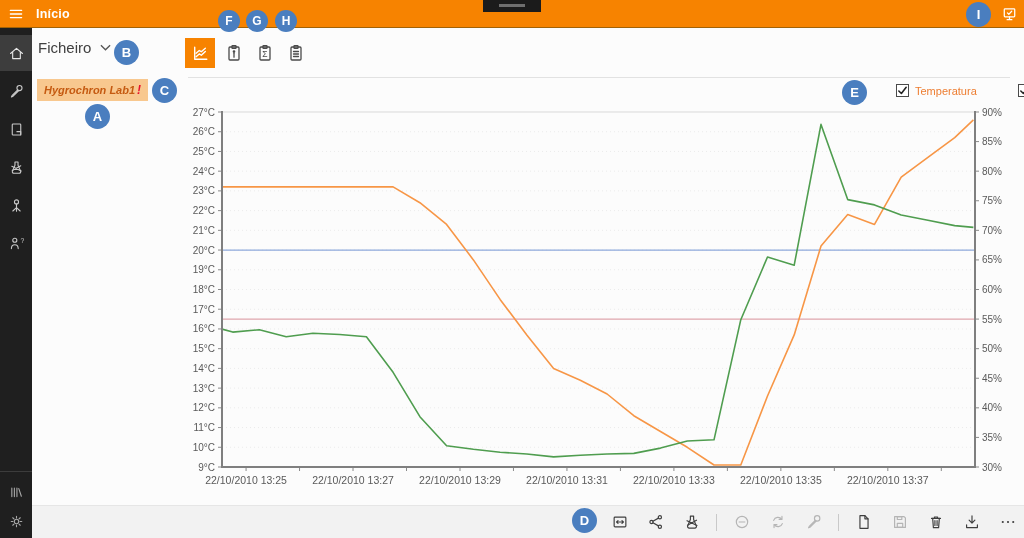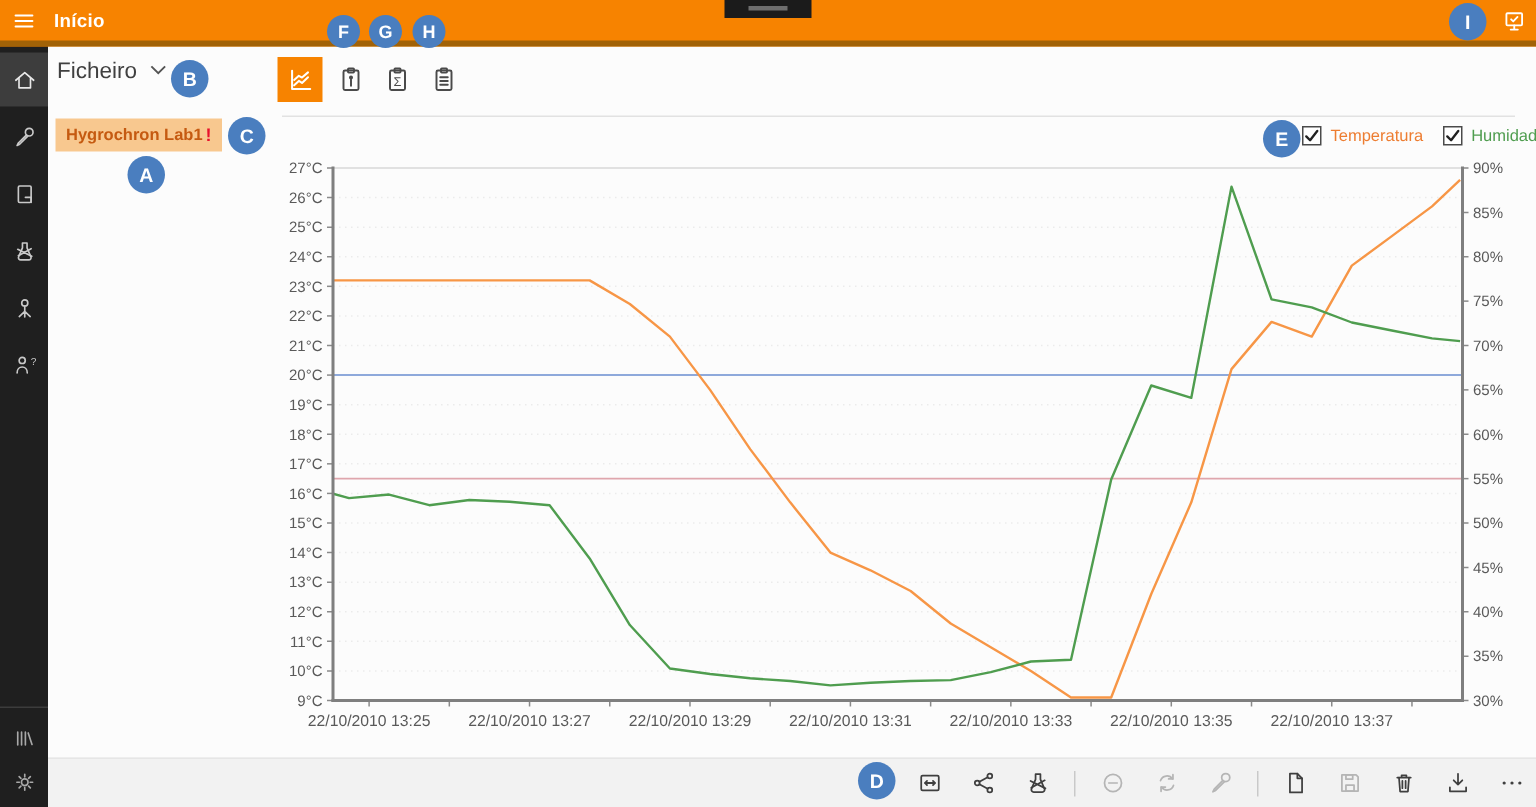--- a/index.html
+++ b/index.html
@@ -1,21 +1,21 @@
 <!DOCTYPE html>
 <html><head>
 <meta charset="utf-8">
 <style>
   html,body{margin:0;padding:0;background:#666;}
   .screen{position:relative;width:1024px;height:538px;background:#fcfcfc;overflow:hidden;
           font-family:"Liberation Sans",sans-serif;-webkit-font-smoothing:antialiased;}
 
   
   .topbar{position:absolute;left:0;top:0;width:1024px;height:27px;background:#F78300;z-index:6;
-          border-bottom:4px solid #a16207;}
+          border-bottom:1px solid #a16207;}
   .menu-btn{position:absolute;left:0;top:0;width:32px;height:27px;border:0;background:transparent;
             color:#fff;display:flex;align-items:center;justify-content:center;padding:0;}
   .menu-btn svg{width:16px;height:16px;}
   .app-title{position:absolute;left:36px;top:7px;color:#fff;font-size:12.5px;font-weight:700;letter-spacing:.2px;}
   .win-handle{position:absolute;left:483px;top:0;width:58px;height:12px;background:#1b1b1b;z-index:7;}
   .win-handle i{display:block;width:26px;height:3px;background:#6e6e6e;margin:4px auto 0;}
   .status-btn{position:absolute;left:997px;top:3px;width:24px;height:22px;border:0;background:transparent;
               color:#fff;padding:0;display:flex;align-items:center;justify-content:center;}
   .status-btn svg{width:19px;height:19px;}
 
@@ -29,36 +29,36 @@
   .side-btn.selected{background:#3d3d3d;color:#e8e8e8;}
   .side-btn svg{width:17px;height:17px;}
   .side-bottom .side-btn{height:30px;color:#a8a8a8;}
 
   
   .file-menu{position:absolute;left:38px;top:39px;height:24px;border:0;background:transparent;padding:0;
              display:flex;align-items:flex-start;gap:9px;font-size:15px;color:#404040;font-family:inherit;}
   .file-menu svg{width:11px;height:11px;color:#555;}
   .device-item{position:absolute;left:37px;top:79px;width:111px;height:22px;background:#F8C88F;
                display:flex;align-items:center;justify-content:space-between;padding:0 7px;box-sizing:border-box;
-               border:0;font-family:inherit;}
+               border:0;font-family:inherit;font-style:italic;}
   .device-name{color:#C55A11;font-size:11px;font-weight:700;}
   .device-alert{color:#E8112D;font-size:12px;font-weight:900;}
 
   
   .view-toolbar{position:absolute;left:185px;top:38px;display:flex;align-items:center;gap:7px;z-index:2;}
   .tool-btn{width:24px;height:30px;border:0;background:transparent;color:#4a4a4a;padding:0;
             display:flex;align-items:center;justify-content:center;}
   .tool-btn.selected{width:30px;background:#F78300;color:#fff;}
   .tool-btn svg{width:20px;height:20px;}
   .tool-btn.selected svg{width:21px;height:21px;}
   .toolbar-sep{position:absolute;left:188px;top:77px;width:822px;height:1px;background:#e2e2e2;}
 
   
   .legend{position:absolute;left:868px;top:84px;display:flex;align-items:center;gap:13px;z-index:2;}
-  .lg{display:flex;align-items:center;gap:6px;border:0;background:transparent;padding:0;font-family:inherit;}
+  .lg{display:flex;align-items:center;gap:6px;border:0;background:transparent;padding:0;font-family:inherit;margin-left:28px;}
   .cb{width:13px;height:13px;background:#fff;border:1px solid #4a4a4a;box-sizing:border-box;
       display:flex;align-items:center;justify-content:center;}
   .cb svg{width:11px;height:11px;color:#222;}
   .lg-label{font-size:11px;}
 
   
   .chart-wrap{position:absolute;left:190px;top:99px;width:834px;height:398px;}
 
   
   .bottombar{position:absolute;left:32px;top:505px;width:992px;height:33px;background:#f2f2f2;

